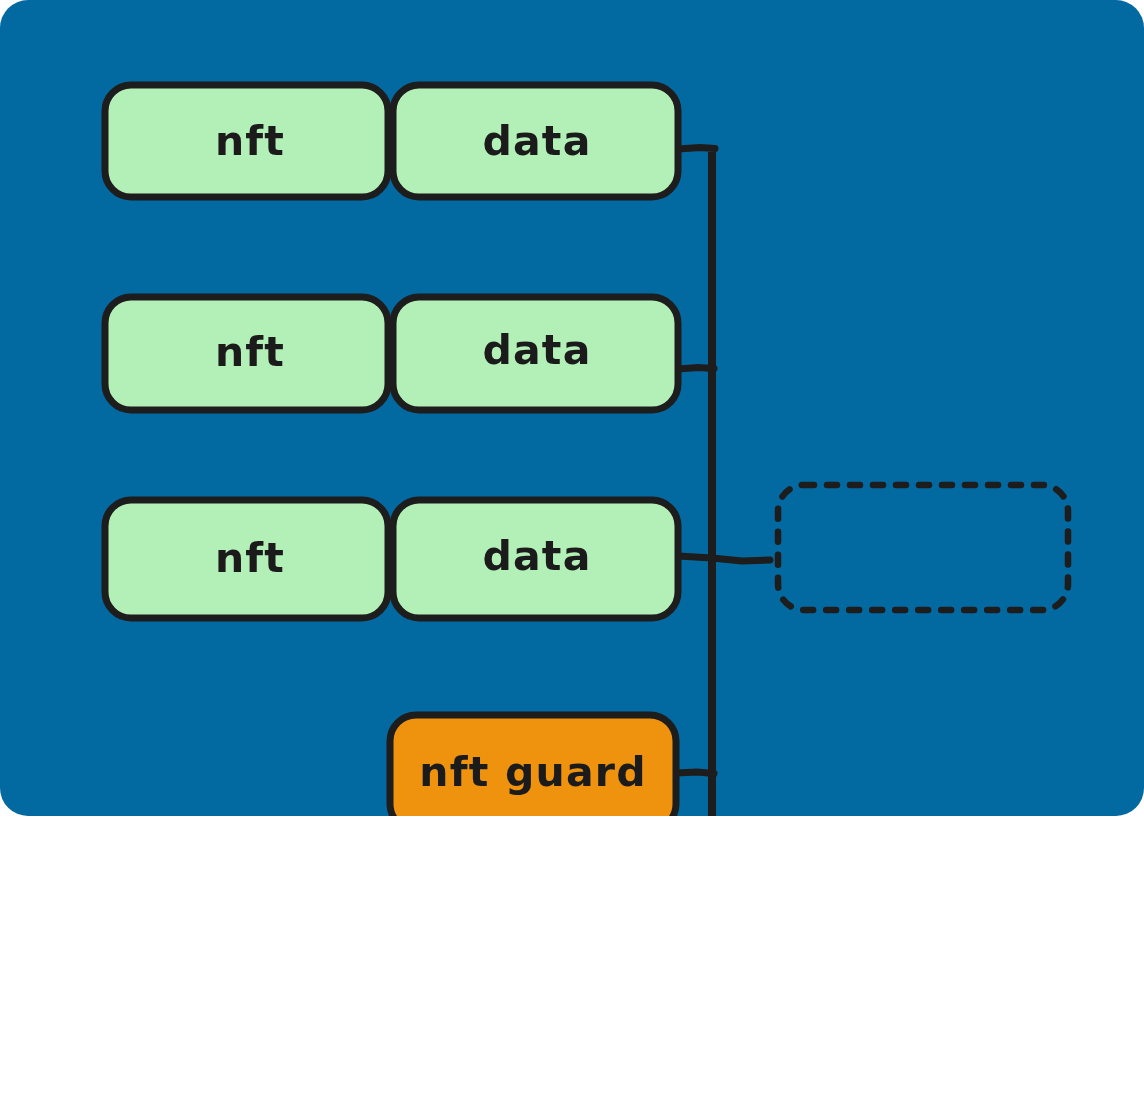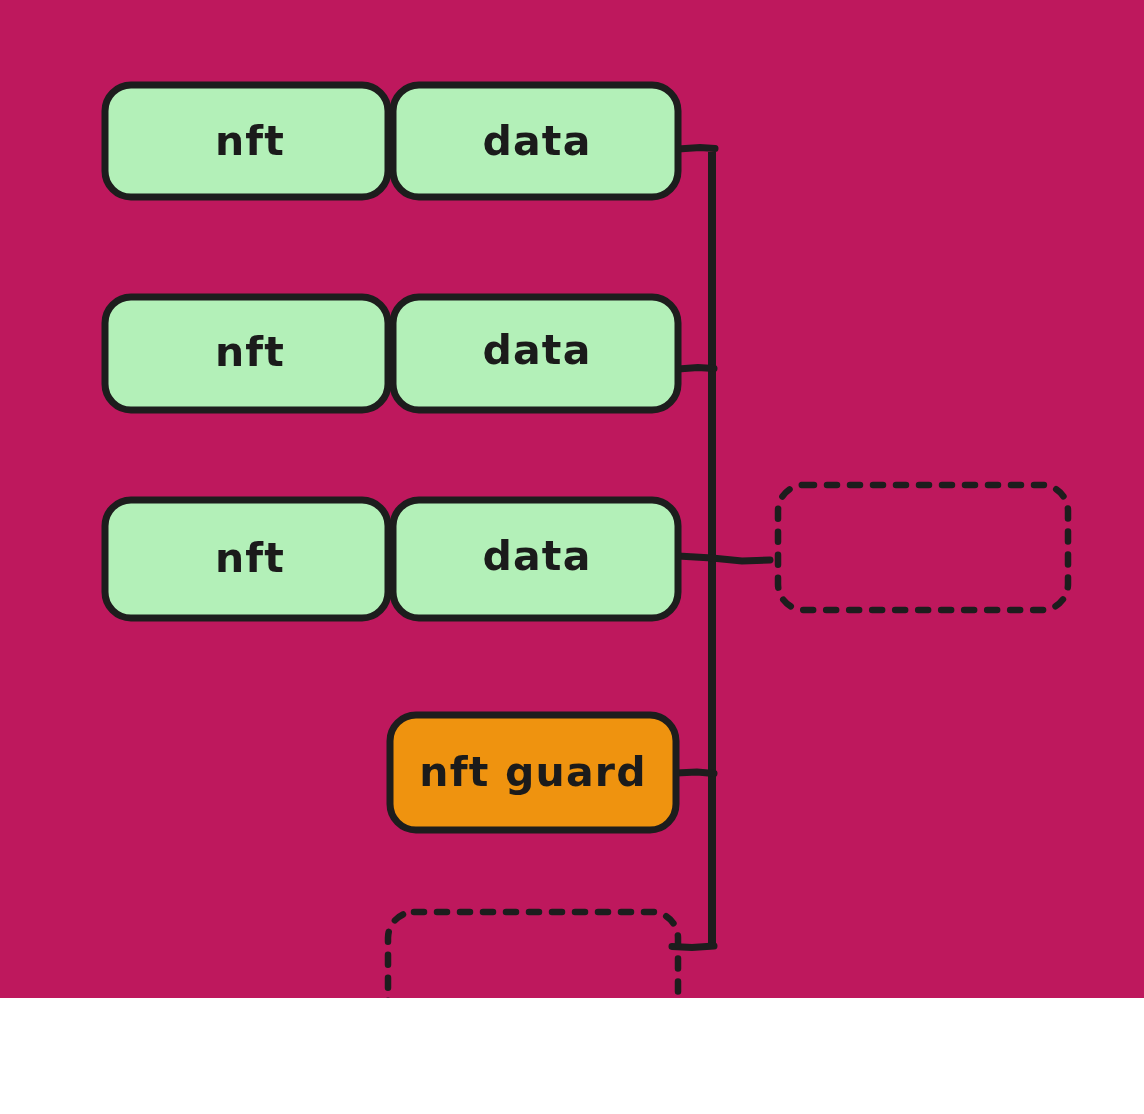--- a/index.html
+++ b/index.html
@@ -7,23 +7,24 @@
     margin: 0;
     padding: 0;
     background: #ffffff;
   }
   body {
     font-family: "DejaVu Sans", sans-serif;
   }
   #canvas {
     position: relative;
     width: 1144px;
-    height: 998px;
-    background: #be185d;
+    height: 816px;
+    background: #0369a1;
     overflow: hidden;
+    border-radius: 28px;
   }
   #diagram-svg {
     position: absolute;
     left: 0;
     top: 0;
     width: 1144px;
     height: 1114px;
   }
   .node-label {
     font-family: "DejaVu Sans", sans-serif;

